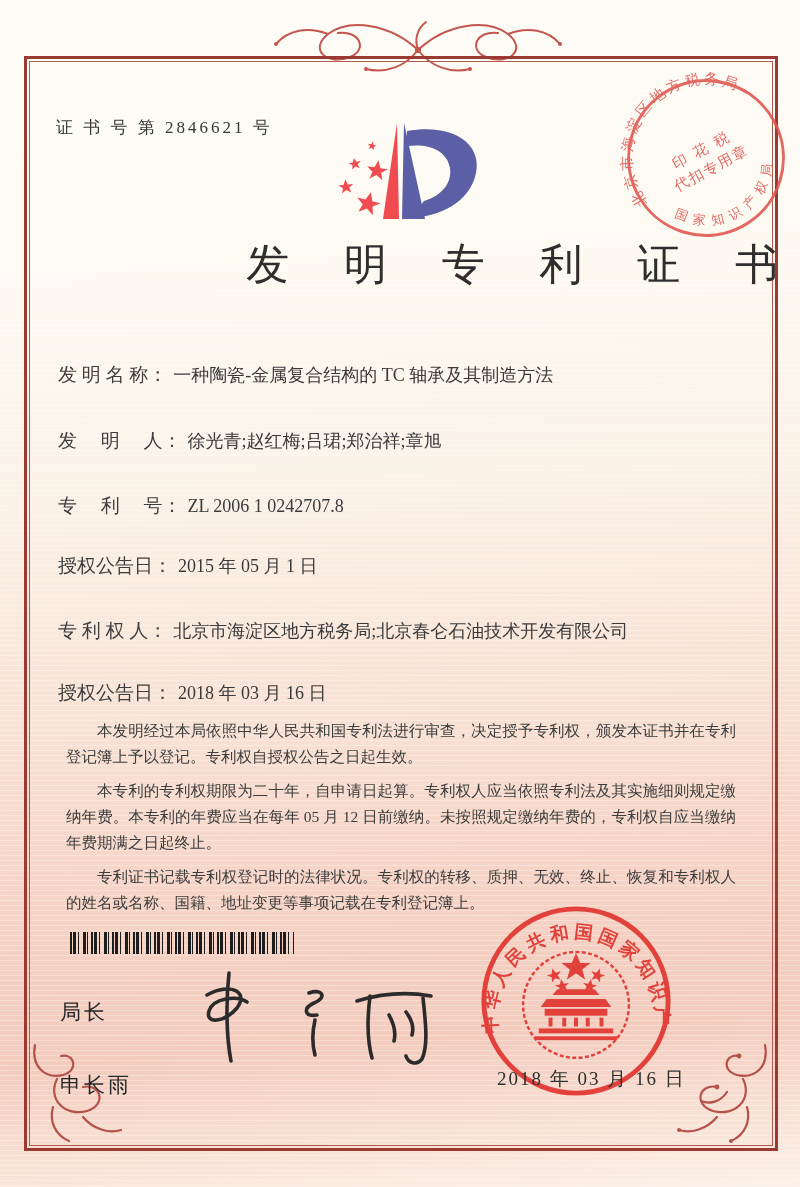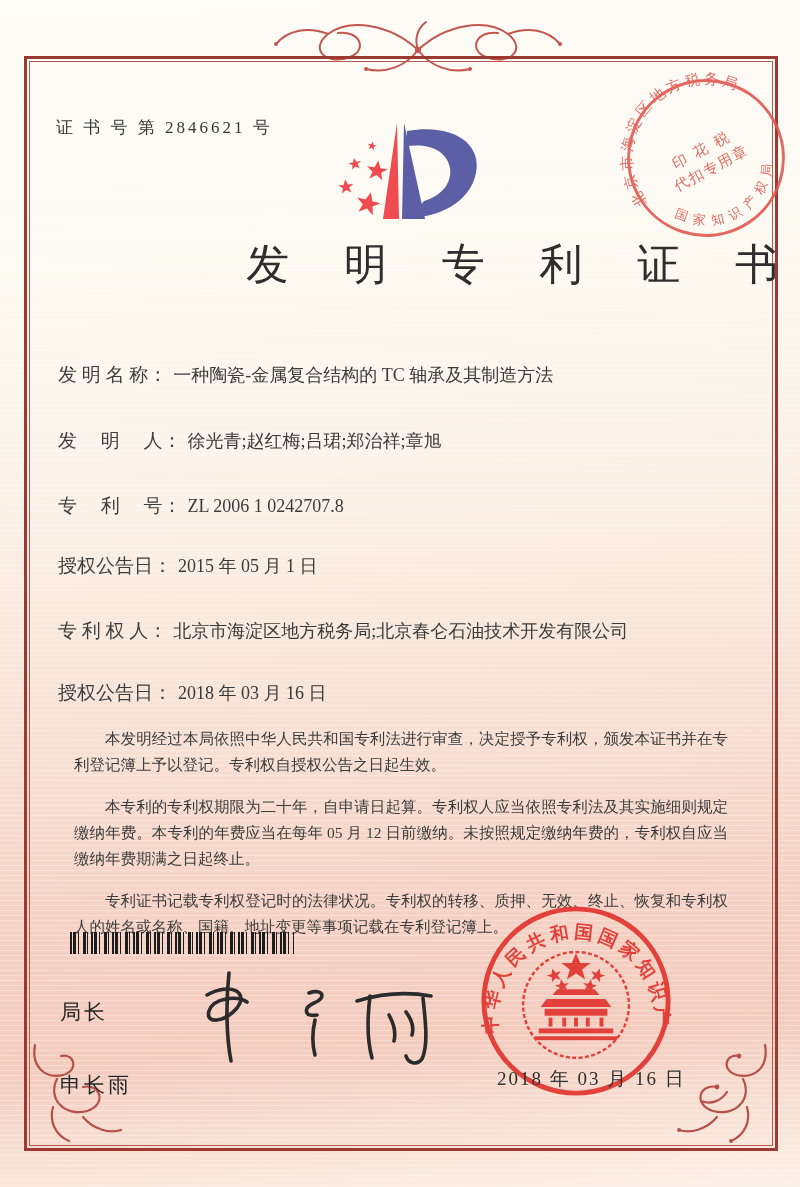--- a/index.html
+++ b/index.html
@@ -16,21 +16,21 @@
   .frame-inner{position:absolute;inset:2px;border:1px solid #b65a50;}
   .cert-no{position:absolute;left:56px;top:116px;font-size:17px;letter-spacing:3px;color:#383838;}
   .title{position:absolute;left:0;right:0;top:236px;text-align:right;
     font-size:43px;letter-spacing:22px;padding-left:22px;color:#2e2e2e;font-weight:500;}
   .fields{position:absolute;left:58px;right:40px;top:362px;height:350px;}
   .field-row{position:absolute;left:0;right:0;display:flex;align-items:baseline;white-space:nowrap;}
   .f0{top:0}.f1{top:66px}.f2{top:131px}.f3{top:191px}.f4{top:256px}.f5{top:318px}
   .field-label{font-size:19px;color:#3d3d3d;flex:none;}
   .field-value{font-size:18px;color:#3a3a3a;margin-left:6px;}
   .paragraphs{position:absolute;left:58px;right:56px;top:710px;}
-  .paragraphs p{margin:16px;font-size:15.5px;line-height:26px;text-indent:2em;
+  .paragraphs p{margin:8px;font-size:15.5px;line-height:26px;text-indent:2em;
     text-align:justify;color:#3c3c3c;}
   .barcode{position:absolute;left:70px;top:932px;width:224px;height:22px;
     background:repeating-linear-gradient(90deg,
       #1d1d1d 0 2px, transparent 2px 3px, #1d1d1d 3px 6px, transparent 6px 8px,
       #1d1d1d 8px 9px, transparent 9px 13px, #1d1d1d 13px 16px, transparent 16px 17px,
       #1d1d1d 17px 18px, transparent 18px 21px);}
   .signer-title{position:absolute;left:60px;top:998px;font-size:21px;letter-spacing:3px;
     font-family:"Liberation Sans",sans-serif;color:#252525;}
   .signer-name{position:absolute;left:60px;top:1036px;font-size:21px;letter-spacing:3px;
     font-family:"Liberation Sans",sans-serif;color:#252525;margin-top:35px;}

